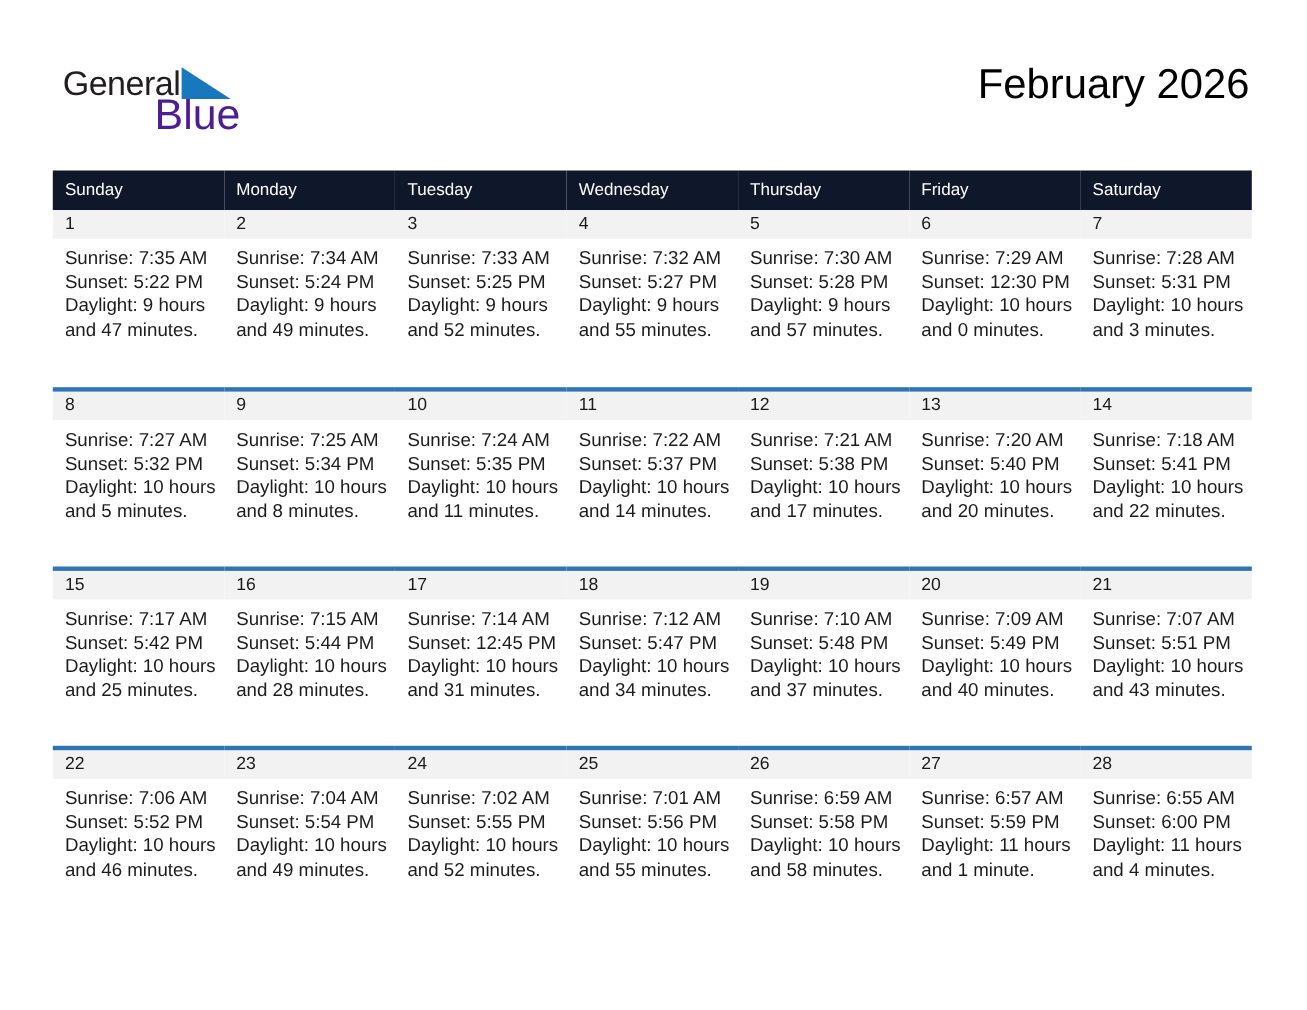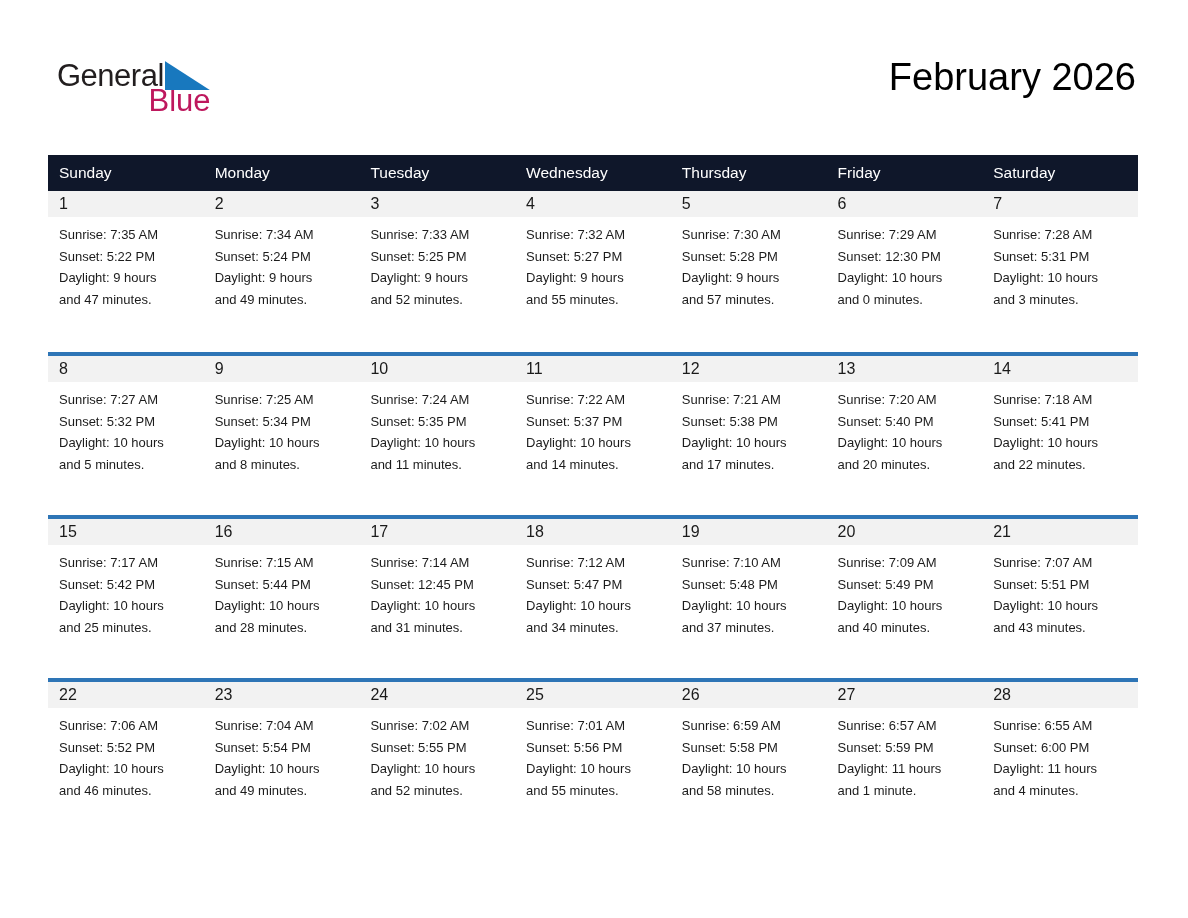--- a/index.html
+++ b/index.html
@@ -9,21 +9,21 @@
     font-family: "Liberation Sans", sans-serif;
     position: relative; overflow: hidden;
   }
   .page { position: absolute; inset: 0; background: #ffffff; }
 
   
   .brand { position: absolute; left: 57px; top: 60px; width: 180px; text-align: center; }
   .brand-row { display: flex; align-items: flex-start; }
   .brand-general { font-size: 31px; color: #221e1f; letter-spacing: -0.5px; line-height: 1; }
   .brand-tri { width: 45px; height: 29px; background: #1878be; clip-path: polygon(0 0, 0 100%, 100% 100%); margin-top: 1px; margin-left: 1px; }
-  .brand-blue { font-size: 31px; color: #be185d; line-height: 1; margin-left: 65px; margin-top: -6px; }
+  .brand-blue { font-size: 39px; color: #4c1d95; line-height: 1; margin-left: 65px; margin-top: -6px; }
 
   
   .titles { position: absolute; right: 52px; top: 57px; text-align: right; }
   .page-title { font-size: 38px; color: #000000; line-height: 1.1; font-weight: 400; }
   .page-subtitle { font-size: 23px; color: #000000; margin-top: 7px; font-weight: 400; }
 
   
   table.calendar {
     position: absolute; left: 48px; top: 155px;
     width: 1090px; border-collapse: collapse; table-layout: fixed;
@@ -37,21 +37,21 @@
     vertical-align: top; height: 163px; padding: 0;
   }
   table.calendar tbody tr.sep td { border-top: 4px solid #2e75b6; }
   .daynum {
     background: #f2f2f2; color: #1a1a1a;
     font-size: 16px; line-height: 26px; height: 26px;
     padding-left: 11px;
   }
   .cell-info {
     padding: 7px 6px 0 11px;
-    font-size: 13px; line-height: 21.5px; color: #1c1c1c;
+    font-size: 17px; line-height: 21.5px; color: #1c1c1c;
   }
 </style>
 </head>
 <body>
 
 <div class="page">
 
   <div class="brand">
     <div class="brand-row">
       <span class="brand-general">General</span>

